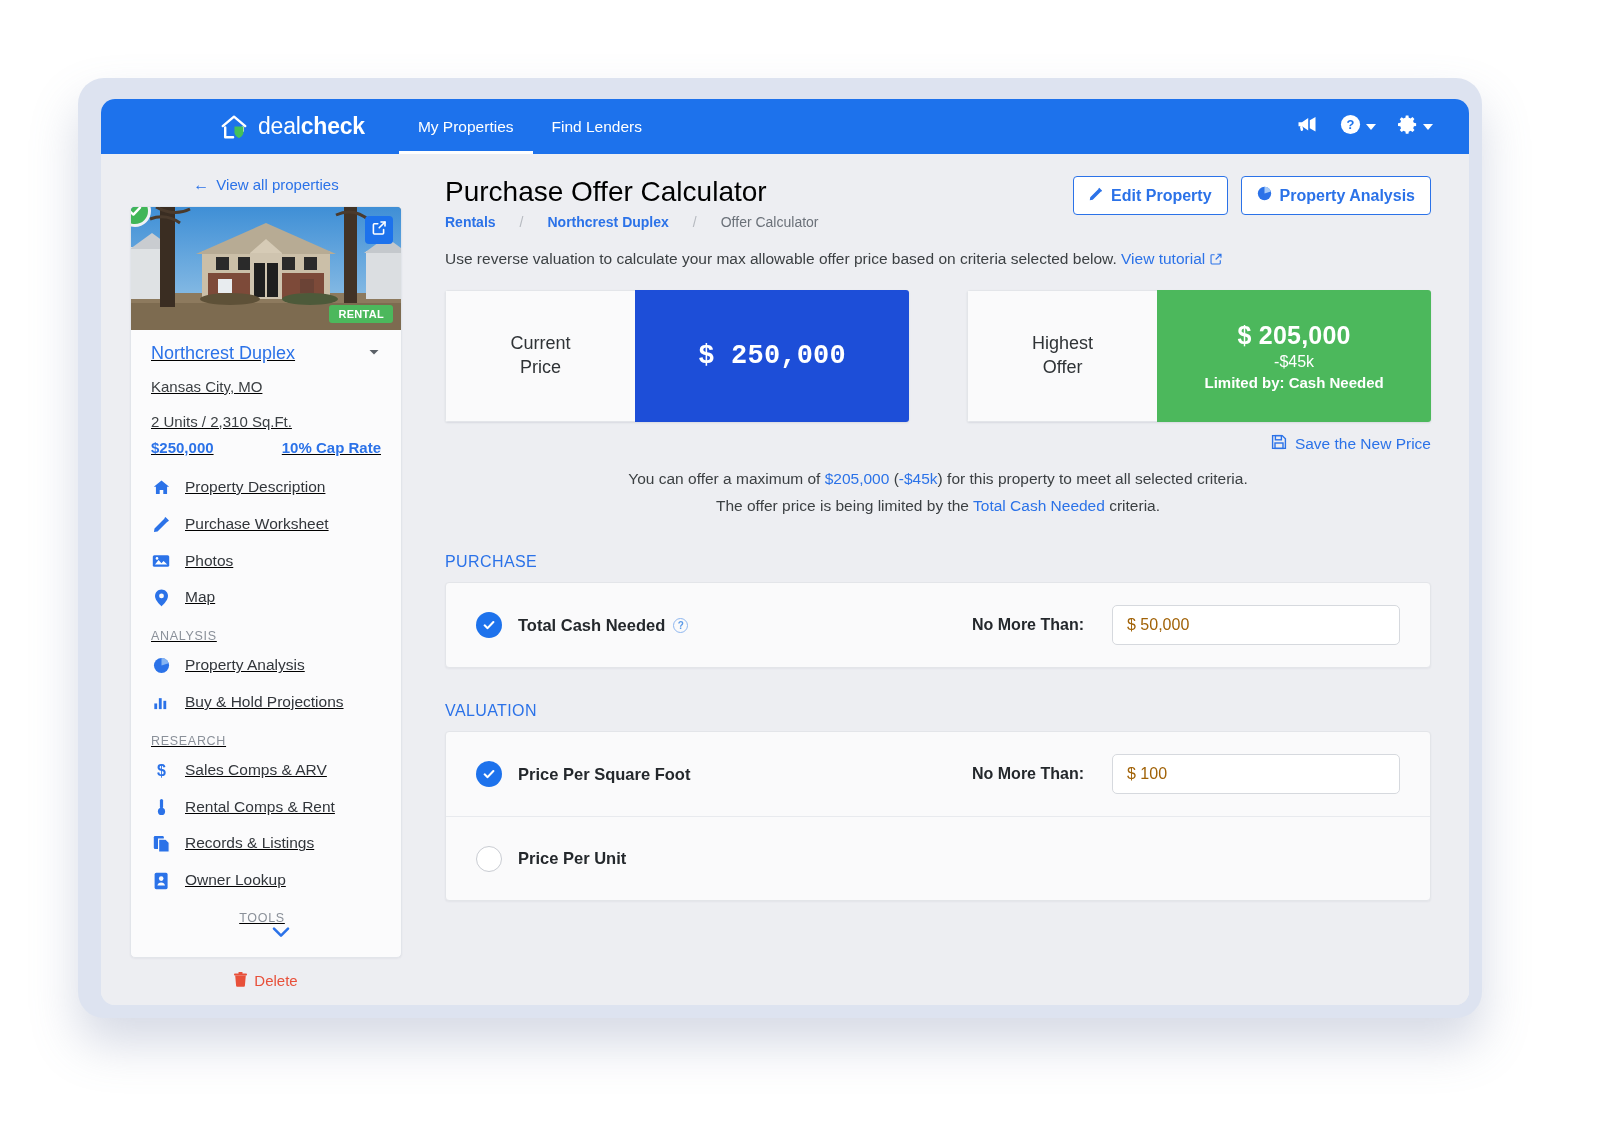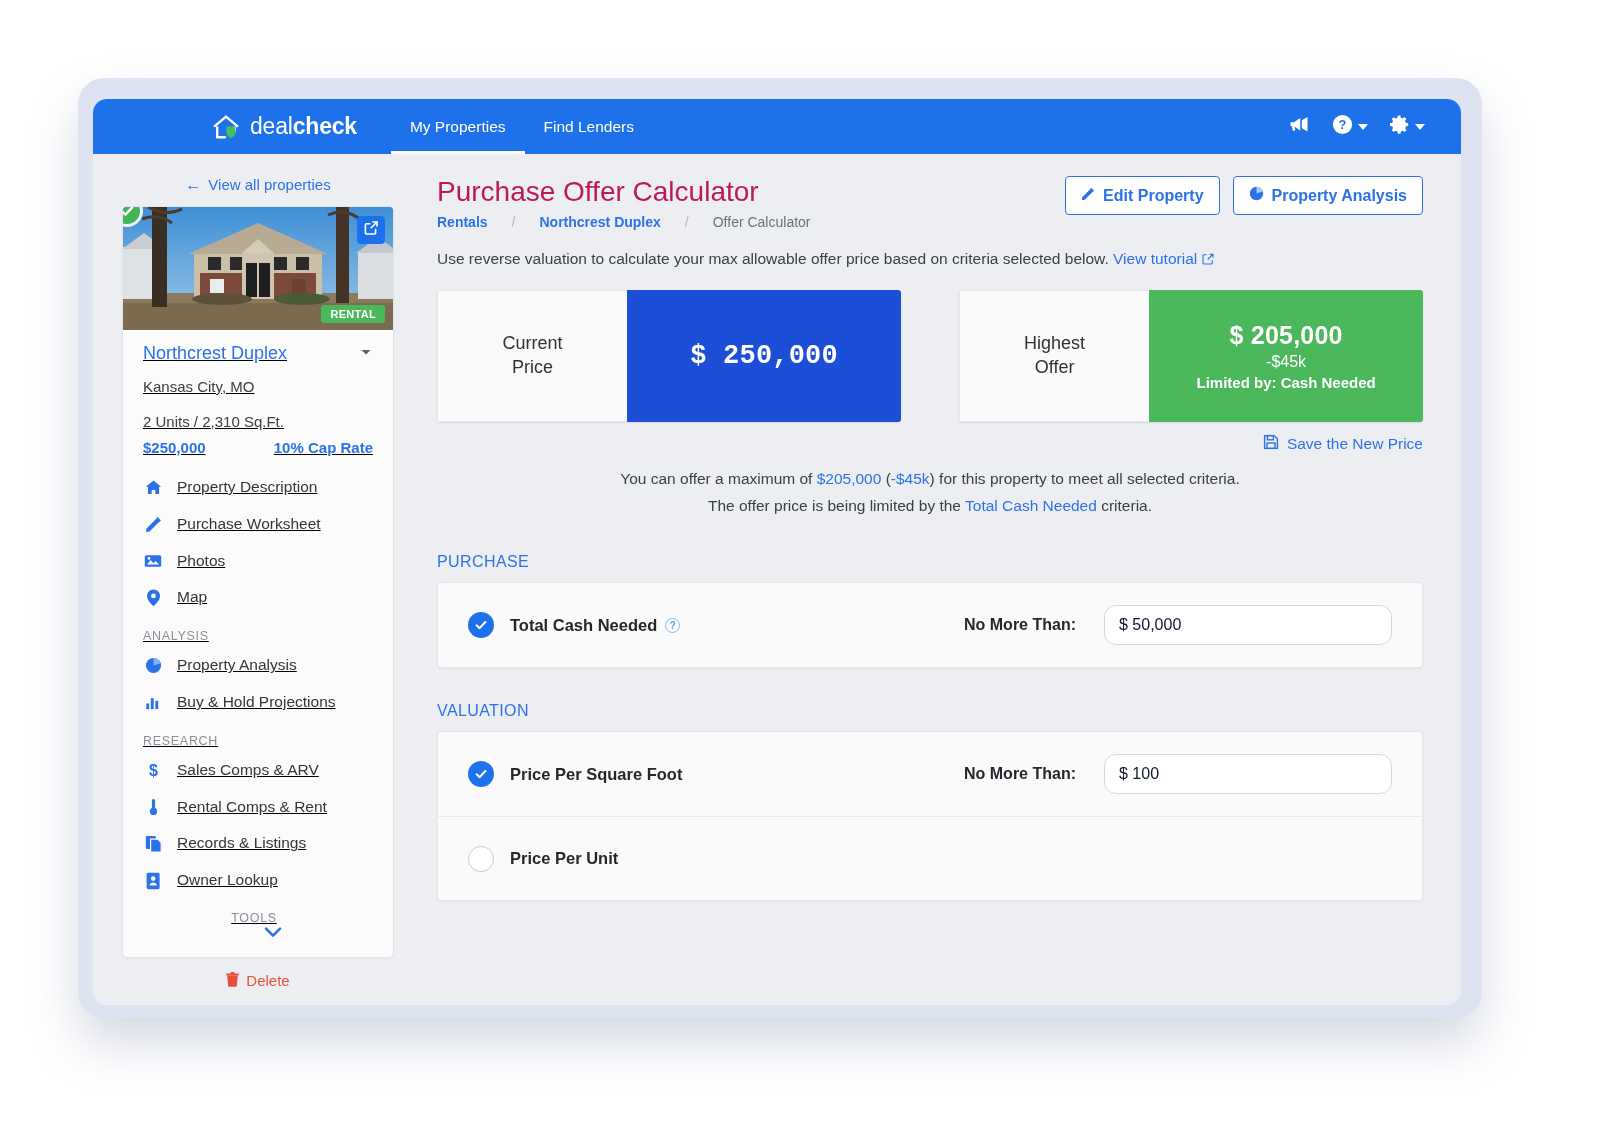--- a/index.html
+++ b/index.html
@@ -18,21 +18,21 @@
   .device-frame {
     position: absolute;
     left: 78px; top: 78px;
     width: 1404px; height: 940px;
     background: #dde3f0;
     border-radius: 26px;
     box-shadow: 0 26px 48px rgba(120,132,168,.30);
   }
   .device-inner {
     position: absolute;
-    left: 93px; top: 99px;
+    left: 101px; top: 99px;
     width: 1368px; height: 906px;
     background: #eceef2;
     border-radius: 14px;
     overflow: hidden;
     box-shadow: 0 1px 0 rgba(255,255,255,.9) inset;
   }
   
   .topnav {
     position: relative;
     height: 55px;
@@ -191,21 +191,21 @@
   
   .main {
     flex: 1 1 auto;
     background: #edeef2;
     padding: 22px 38px 0 14px;
     overflow: hidden;
   }
   .main-head {
     display: flex; align-items: flex-start; justify-content: space-between;
   }
-  .page-title { color: #be185d; font-size: 28px; font-weight: 400; }
+  .page-title { color: #000000; font-size: 28px; font-weight: 400; }
   .crumbs {
     margin-top: 6px;
     font-size: 14px; color: #7b8189;
     display: flex; align-items: center; gap: 24px;
   }
   .crumbs a { color: #2b72e8; text-decoration: none; font-weight: 700; cursor: pointer; }
   .crumbs .sep { color: #b6bac0; }
   .crumbs .cur { color: #6b7179; }
   .head-btns { display: flex; gap: 13px; }
   .btn-outline {
@@ -313,24 +313,24 @@
   .crit-mid {
     margin-left: auto;
     font-size: 16px; color: #24282c; font-weight: 700;
     white-space: nowrap;
   }
   .crit-input {
     margin-left: 28px;
     width: 288px; height: 40px;
     background: #ffffff;
     border: 1px solid #d6d9de;
-    border-radius: 12px;
+    border-radius: 5px;
     padding: 0 14px;
     font-family: "Liberation Sans", sans-serif;
-    font-size: 16px; color: #0f172a;
+    font-size: 16px; color: #a16207;
   }
 </style>
 </head>
 <body>
 
 <div class="stage">
   <div class="device-frame"></div>
 
   <div class="device-inner">
 

